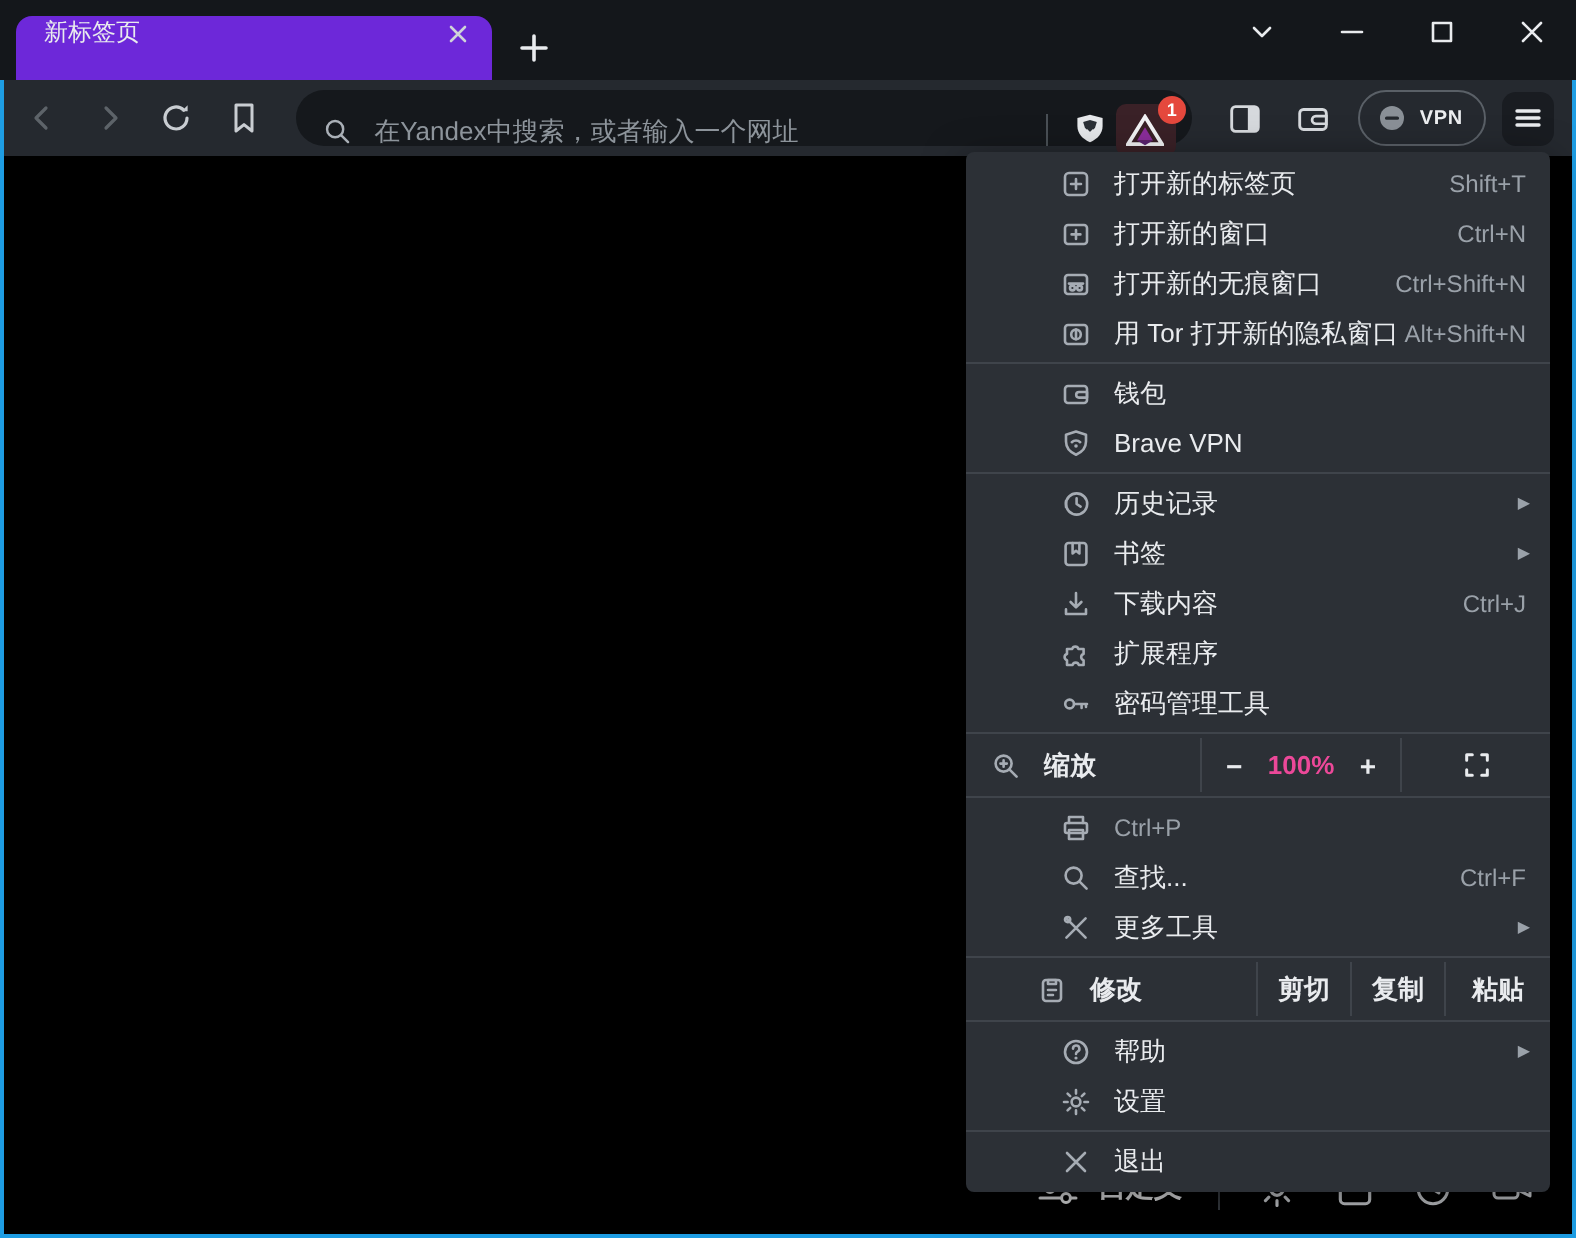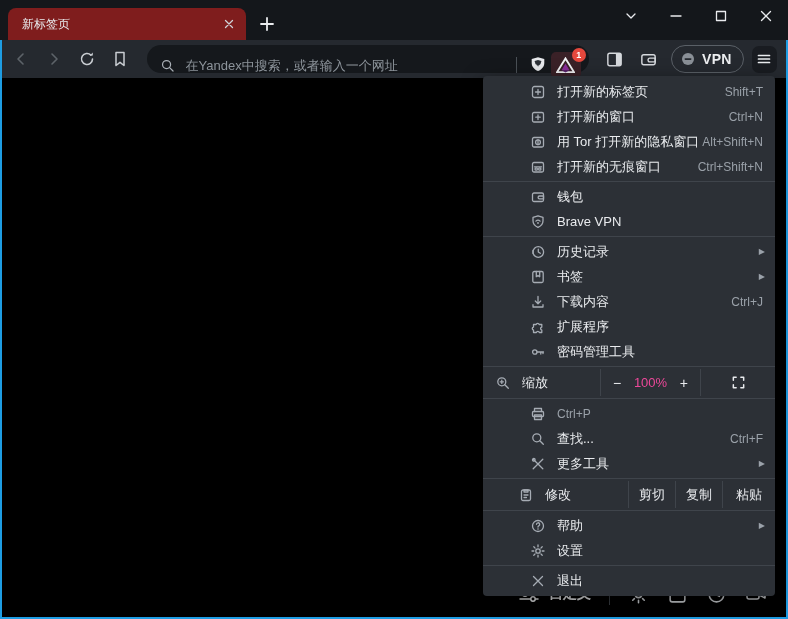--- a/index.html
+++ b/index.html
@@ -4,22 +4,22 @@
 <style>
   html,body{margin:0;padding:0;background:#000;}
   #app{position:relative;width:788px;height:619px;overflow:hidden;
        font-family:"Liberation Sans",sans-serif;background:#14171b;
        -webkit-font-smoothing:antialiased;}
   svg{display:block}
   .ic{stroke:#a6acb4;fill:none;stroke-width:1.3;stroke-linecap:round;stroke-linejoin:round}
 
   
   .tabstrip{position:absolute;top:0;left:0;right:0;height:40px;background:#14171b;}
-  .tab{position:absolute;left:8px;top:8px;width:238px;height:32px;background:#7f1d1d;
-       border-radius:8px 8px 0 0;display:flex;align-items:center;padding:0 8px 0 14px;box-sizing:border-box;gap:45px;}
+  .tab{position:absolute;left:8px;top:8px;width:238px;height:32px;background:#6d28d9;
+       border-radius:8px 8px 0 0;display:flex;align-items:flex-start;padding:0 8px 0 14px;box-sizing:border-box;gap:45px;}
   .tab-title{color:#e9ebee;font-size:12px;flex:1;white-space:nowrap;overflow:hidden;}
   .tab-close{width:18px;height:18px;border-radius:4px;display:flex;align-items:center;justify-content:center;cursor:pointer;}
   .newtab-btn{position:absolute;left:254px;top:11px;width:26px;height:26px;border-radius:6px;
        display:flex;align-items:center;justify-content:center;cursor:pointer;}
   .wincontrols{position:absolute;right:0;top:0;height:32px;display:flex;}
   .winbtn{width:45px;height:32px;display:flex;align-items:center;justify-content:center;}
 
   
   .chrome-body{position:absolute;top:40px;left:0;right:0;bottom:0;box-sizing:border-box;
        border-left:2px solid #1e9de3;border-right:2px solid #1e9de3;border-bottom:2px solid #1e9de3;
@@ -35,21 +35,21 @@
   .ab-sep{width:1px;height:16px;background:#4a5056;margin:0 8px;}
   .ab-btn{width:26px;height:24px;display:flex;align-items:center;justify-content:center;border-radius:5px;}
   .rewards-wrap{position:relative;width:30px;height:26px;background:#3a2127;border-radius:5px;
        display:flex;align-items:center;justify-content:center;}
   .badge{position:absolute;top:-4px;right:-5px;min-width:14px;height:14px;border-radius:7px;
        background:#e5483d;color:#fff;font-size:9px;font-weight:bold;display:flex;align-items:center;
        justify-content:center;padding:0 2px;box-sizing:border-box;}
   .tb-btn{width:30px;height:28px;display:flex;align-items:center;justify-content:center;margin-left:6px;border-radius:6px;}
   .vpn-pill{margin-left:8px;height:26px;border:1px solid #5a6067;border-radius:14px;display:flex;
        align-items:center;padding:0 11px 0 8px;cursor:pointer;}
-  .vpn-pill .vpn-label{color:#eceef0;font-size:14px;font-weight:bold;margin-left:6px;letter-spacing:.3px;}
+  .vpn-pill .vpn-label{color:#eceef0;font-size:10px;font-weight:bold;margin-left:6px;letter-spacing:.3px;}
   .hamburger{margin-left:8px;margin-right:9px;width:27px;height:27px;border-radius:7px;background:#191c21;
        display:flex;align-items:center;justify-content:center;cursor:pointer;}
 
   .content{flex:1;background:#000;position:relative;}
   .bottombar{position:absolute;right:18px;bottom:8px;height:30px;display:flex;align-items:center;}
   .bb-btn{display:flex;align-items:center;justify-content:center;margin-left:18px;cursor:pointer;}
   .bb-customize{display:flex;align-items:center;cursor:pointer;}
   .bb-customize .bb-label{color:#f1f2f4;font-size:14px;font-weight:bold;margin-left:9px;}
   .bb-sep{width:1px;height:22px;background:#3a3f45;margin-left:18px;}
   .bb .ic, .bottombar .ic{stroke:#d6d9dd;}
@@ -57,21 +57,21 @@
   
   .menu{position:absolute;left:483px;top:76px;width:292px;background:#2c3036;z-index:10;
        border-radius:4px;box-shadow:0 6px 20px rgba(0,0,0,.55);padding:3px 0;box-sizing:border-box;}
   .mrow{height:25px;display:flex;align-items:center;padding:0 0 0 12px;cursor:pointer;margin-left:35px;}
   .micon{width:16px;height:16px;margin-right:11px;flex:0 0 auto;}
   .mlabel{color:#e9ebee;font-size:13px;flex:1;white-space:nowrap;}
   .mshort{color:#9aa1a9;font-size:12px;padding-right:12px;}
   .marrow{color:#9aa1a9;font-size:8px;padding-right:10px;}
   .msep{height:1px;background:#3f444b;margin:2px 0;}
   .mrow-cells{height:27px;display:flex;align-items:stretch;}
-  .cell{display:flex;align-items:center;box-sizing:border-box;}
+  .cell{display:flex;align-items:center;box-sizing:border-box;font-weight:bold;}
   .cell+.cell{border-left:1px solid #3f444b;}
   .cell-label{width:117px;padding-left:12px;}
   .cell-label .micon{margin-right:11px;}
   .cell-zoomctl{width:100px;justify-content:space-between;padding:0 12px;}
   .zbtn{color:#e9ebee;font-size:14px;cursor:pointer;}
   .zval{color:#ec4899;font-size:13px;}
   .cell-fs{flex:1;justify-content:center;cursor:pointer;}
   .cell-elabel{width:132px;padding-left:22px;margin-left:13px;}
   .ebtn{flex:1;justify-content:center;color:#e9ebee;font-size:13px;cursor:pointer;}
   .ebtn:last-child{width:53px;flex:0 0 53px;}
@@ -252,38 +252,38 @@
             <path class="ic" d="M8 6v4.5M5.8 8.2h4.4"></path>
           </svg>
         </span>
       <span class="mlabel">打开新的窗口</span>
       <span class="mshort">Ctrl+N</span>
     </div>
     <div class="mrow">
       <span class="micon">
         <svg width="16" height="16" viewBox="0 0 16 16">
             <rect class="ic" x="2.5" y="3.5" width="11" height="9.5" rx="1.5"></rect>
-            <circle class="ic" cx="8" cy="8.2" r="2.4"></circle>
-            <path class="ic" d="M8 5.8v4.8"></path>
-          </svg>
-        </span>
-      <span class="mlabel">用 Tor 打开新的隐私窗口</span>
-      <span class="mshort">Alt+Shift+N</span>
-    </div>
-    <div class="mrow">
-      <span class="micon">
-        <svg width="16" height="16" viewBox="0 0 16 16">
-            <rect class="ic" x="2.5" y="3.5" width="11" height="9.5" rx="1.5"></rect>
             <path class="ic" d="M4.5 7.8h7"></path>
             <circle class="ic" cx="6.2" cy="10" r="1.2"></circle>
             <circle class="ic" cx="9.8" cy="10" r="1.2"></circle>
           </svg>
         </span>
       <span class="mlabel">打开新的无痕窗口</span>
       <span class="mshort">Ctrl+Shift+N</span>
+    </div>
+    <div class="mrow">
+      <span class="micon">
+        <svg width="16" height="16" viewBox="0 0 16 16">
+            <rect class="ic" x="2.5" y="3.5" width="11" height="9.5" rx="1.5"></rect>
+            <circle class="ic" cx="8" cy="8.2" r="2.4"></circle>
+            <path class="ic" d="M8 5.8v4.8"></path>
+          </svg>
+        </span>
+      <span class="mlabel">用 Tor 打开新的隐私窗口</span>
+      <span class="mshort">Alt+Shift+N</span>
     </div>
 
     <div class="msep"></div>
 
     <div class="mrow">
       <span class="micon">
         <svg width="16" height="16" viewBox="0 0 16 16">
             <rect class="ic" x="2.5" y="4" width="11" height="8.5" rx="1.5"></rect>
             <path class="ic" d="M9.5 7h4v2.8h-4a1.4 1.4 0 0 1 0-2.8z"></path>
           </svg>

